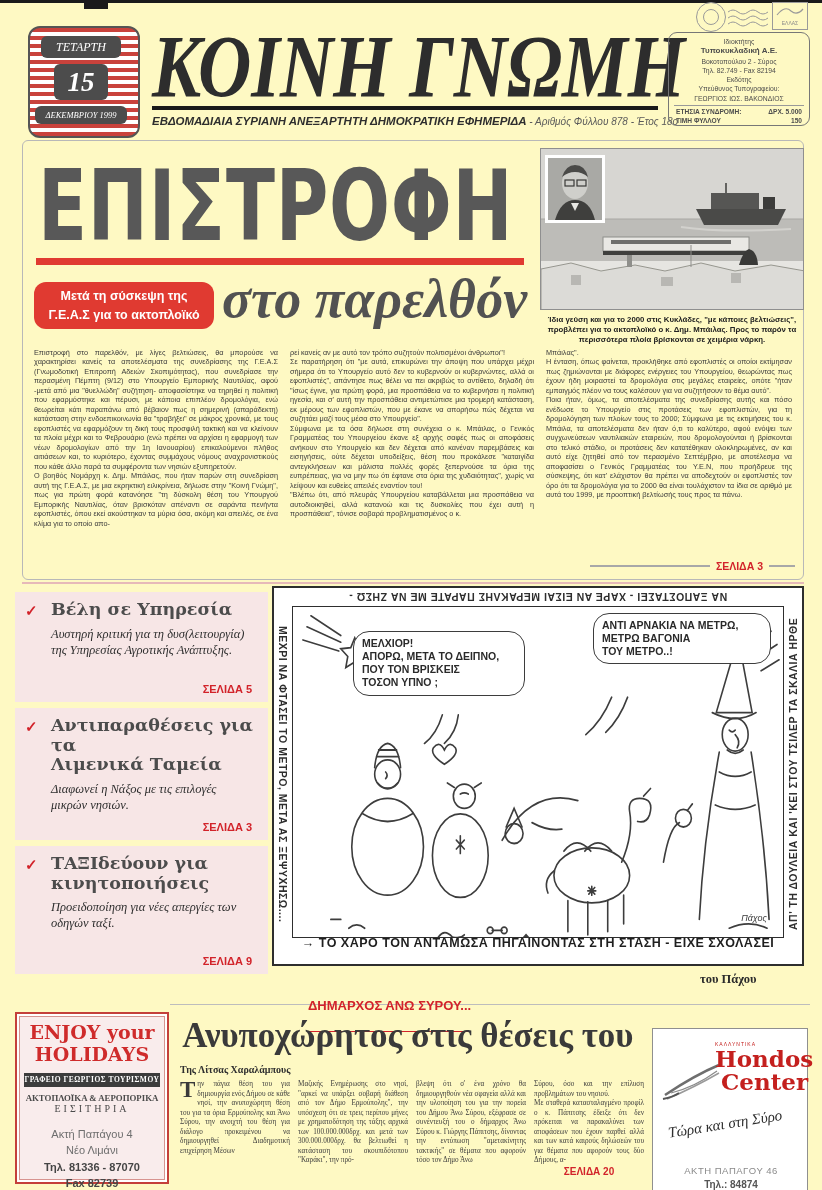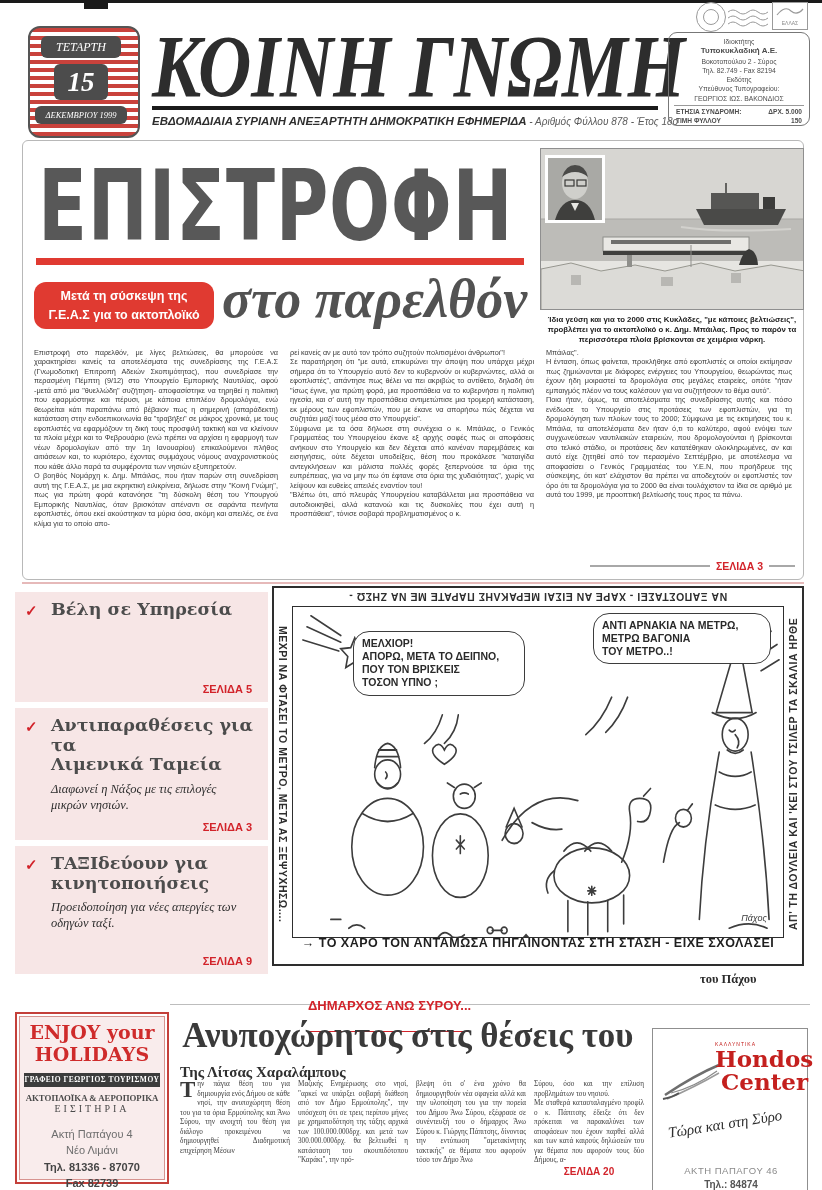--- a/index.html
+++ b/index.html
@@ -1,16 +1,16 @@
 <!DOCTYPE html>
 <html><head>
 <meta charset="utf-8">
 <style>
   html,body{margin:0;padding:0;background:#e8e8e8;}
-  #page{position:relative;width:822px;height:1190px;background:#ffffff;overflow:hidden;
+  #page{position:relative;width:822px;height:1190px;background:#fef9c3;overflow:hidden;
         font-family:"Liberation Sans",sans-serif;color:#333;}
   .abs{position:absolute;box-sizing:border-box;}
   .pre{white-space:pre-line;}
   
   .topline{background:#1a1a1a;}
   .datebox{border:2px solid #555;border-radius:12px;padding:5px;
     background:repeating-linear-gradient(180deg,#c9423c 0 4px,#ffffff 4px 8px);}
   .datebox .cell{background:#4c4c4c;border-radius:6px;color:#fff;text-align:center;
     font-family:"Liberation Serif",serif;font-style:italic;position:absolute;box-sizing:border-box;}
   .masthead{font-family:"Liberation Serif",serif;font-weight:bold;font-style:italic;
@@ -61,21 +61,21 @@
   .bubble{border:1.5px solid #3d3d3d;border-radius:16px;padding:5px 8px;background:#fff;
     font-size:10.5px;font-weight:bold;color:#2a2a2a;text-align:left;line-height:1.25;white-space:pre-line;}
   .sig{font-size:9px;font-style:italic;color:#3d3d3d;}
   .credit{font-family:"Liberation Serif",serif;font-weight:bold;font-size:12.5px;color:#2c2c2c;}
   
   .divider{background:#bdbdbd;}
   .mkicker{color:#d2232a;font-weight:bold;font-size:13px;border-bottom:1.5px solid #d2232a;
     padding-bottom:18px;white-space:nowrap;}
   .mhead{font-family:"Liberation Serif",serif;font-weight:bold;font-size:36px;color:#3a3a3a;
     text-align:center;transform:scaleX(0.97);transform-origin:left top;white-space:nowrap;}
-  .mby{font-family:"Liberation Serif",serif;font-weight:bold;font-size:15px;color:#2f2f2f;}
+  .mby{font-family:"Liberation Serif",serif;font-weight:bold;font-size:10px;color:#2f2f2f;}
   .mcol{font-family:"Liberation Serif",serif;font-size:7.2px;line-height:1.32;color:#3b3b3b;
     text-align:justify;overflow:hidden;}
   .dropcap{float:left;font-size:23px;line-height:.85;font-weight:bold;padding-right:2px;color:#3a3a3a;}
   .mpage{color:#d2232a;font-weight:bold;font-size:10px;text-align:center;}
   
   .holiday{border:2px solid #c4403a;background:#f9ecec;box-shadow:inset 0 0 0 2px #fff,inset 0 0 0 3px #d7938f;
     text-align:center;padding-top:8px;}
   .holiday .h1{font-family:"DejaVu Serif",serif;font-weight:bold;font-size:19px;color:#cf2b2b;line-height:1.15;}
   .holiday .bar{background:#3c3c3c;color:#fff;font-family:"Liberation Serif",serif;font-weight:bold;
     font-size:7.5px;letter-spacing:.5px;margin:7px 7px 6px;line-height:14px;}
@@ -211,20 +211,21 @@
     <span class="ln"></span>
     <span class="t">ΣΕΛΙΔΑ 3</span>
     <span class="ln" style="max-width:26px;"></span>
   </div>
 
   <div class="abs" style="left:22px;top:582px;width:782px;height:2px;background:#e6b9b9;"></div>
 
   <div class="abs teaser" style="left:15px;top:592px;width:253px;height:110px;">
     <span class="chk">✓</span>
     <div class="tt">Βέλη σε Υπηρεσία</div>
+    <div class="dd">Αυστηρή κριτική για τη δυσ(λειτουργία) της Υπηρεσίας Αγροτικής Ανάπτυξης.</div>
     <span class="pg">ΣΕΛΙΔΑ 5</span>
   </div>
   <div class="abs teaser" style="left:15px;top:708px;width:253px;height:132px;">
     <span class="chk">✓</span>
     <div class="tt">Αντιπαραθέσεις για τα
 Λιμενικά Ταμεία</div>
     <div class="dd">Διαφωνεί η Νάξος με τις επιλογές μικρών νησιών.</div>
     <span class="pg">ΣΕΛΙΔΑ 3</span>
   </div>
   <div class="abs teaser" style="left:15px;top:846px;width:253px;height:128px;">

